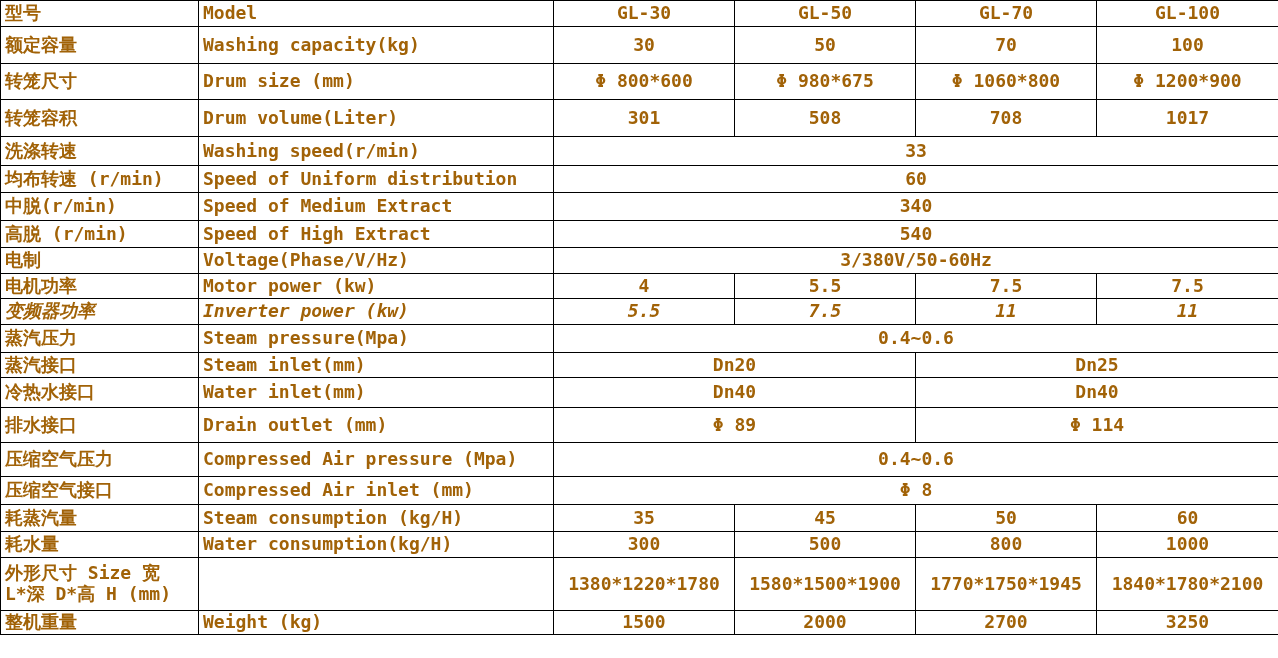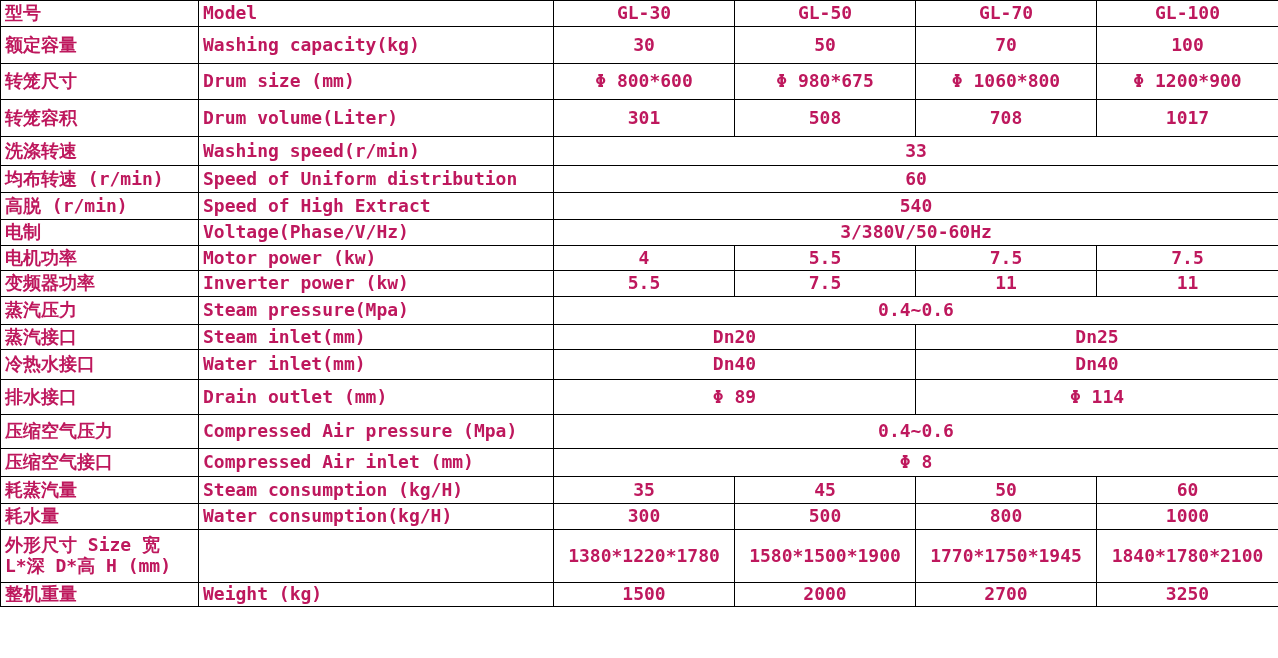--- a/index.html
+++ b/index.html
@@ -13,21 +13,21 @@
     background: #ffffff;
     overflow: hidden;
   }
   table.spec {
     border-collapse: collapse;
     table-layout: fixed;
     width: 1278px;
     font-family: "DejaVu Sans Mono", "Liberation Mono", monospace;
     font-size: 18px;
     font-weight: 600;
-    color: #be185d;
+    color: #a16207;
     background: #ffffff;
   }
   table.spec td {
     border: 1px solid #000000;
     padding: 0 4px;
     overflow: hidden;
     vertical-align: middle;
     line-height: 1.15;
   }
   td.label-cn {
@@ -94,39 +94,44 @@
         <tr style="height: 29px; border-radius: 6px;">
           <td class="label-cn">洗涤转速</td>
           <td class="label-en">Washing speed(r/min)</td>
           <td class="value" colspan="4">33</td>
         </tr>
         <tr style="height: 27px; margin-top: 28px;">
           <td class="label-cn">均布转速 (r/min)</td>
           <td class="label-en">Speed of Uniform distribution</td>
           <td class="value" colspan="4">60</td>
         </tr>
+        <tr style="height: 28px;">
+          <td class="label-cn">中脱(r/min)</td>
+          <td class="label-en">Speed of Medium Extract</td>
+          <td class="value" colspan="4">340</td>
+        </tr>
         <tr style="height: 27px;">
           <td class="label-cn">高脱 (r/min)</td>
           <td class="label-en">Speed of High Extract</td>
           <td class="value" colspan="4">540</td>
         </tr>
         <tr style="height: 26px;">
           <td class="label-cn">电制</td>
           <td class="label-en">Voltage(Phase/V/Hz)</td>
           <td class="value" colspan="4">3/380V/50-60Hz</td>
         </tr>
         <tr style="height: 25px;">
           <td class="label-cn">电机功率</td>
           <td class="label-en">Motor power (kw)</td>
           <td class="value">4</td>
           <td class="value">5.5</td>
           <td class="value">7.5</td>
           <td class="value">7.5</td>
         </tr>
-        <tr style="height: 26px;">
+        <tr style="height: 26px; font-style: italic;">
           <td class="label-cn">变频器功率</td>
           <td class="label-en">Inverter power (kw)</td>
           <td class="value">5.5</td>
           <td class="value">7.5</td>
           <td class="value">11</td>
           <td class="value">11</td>
         </tr>
         <tr style="height: 28px;">
           <td class="label-cn">蒸汽压力</td>
           <td class="label-en">Steam pressure(Mpa)</td>

